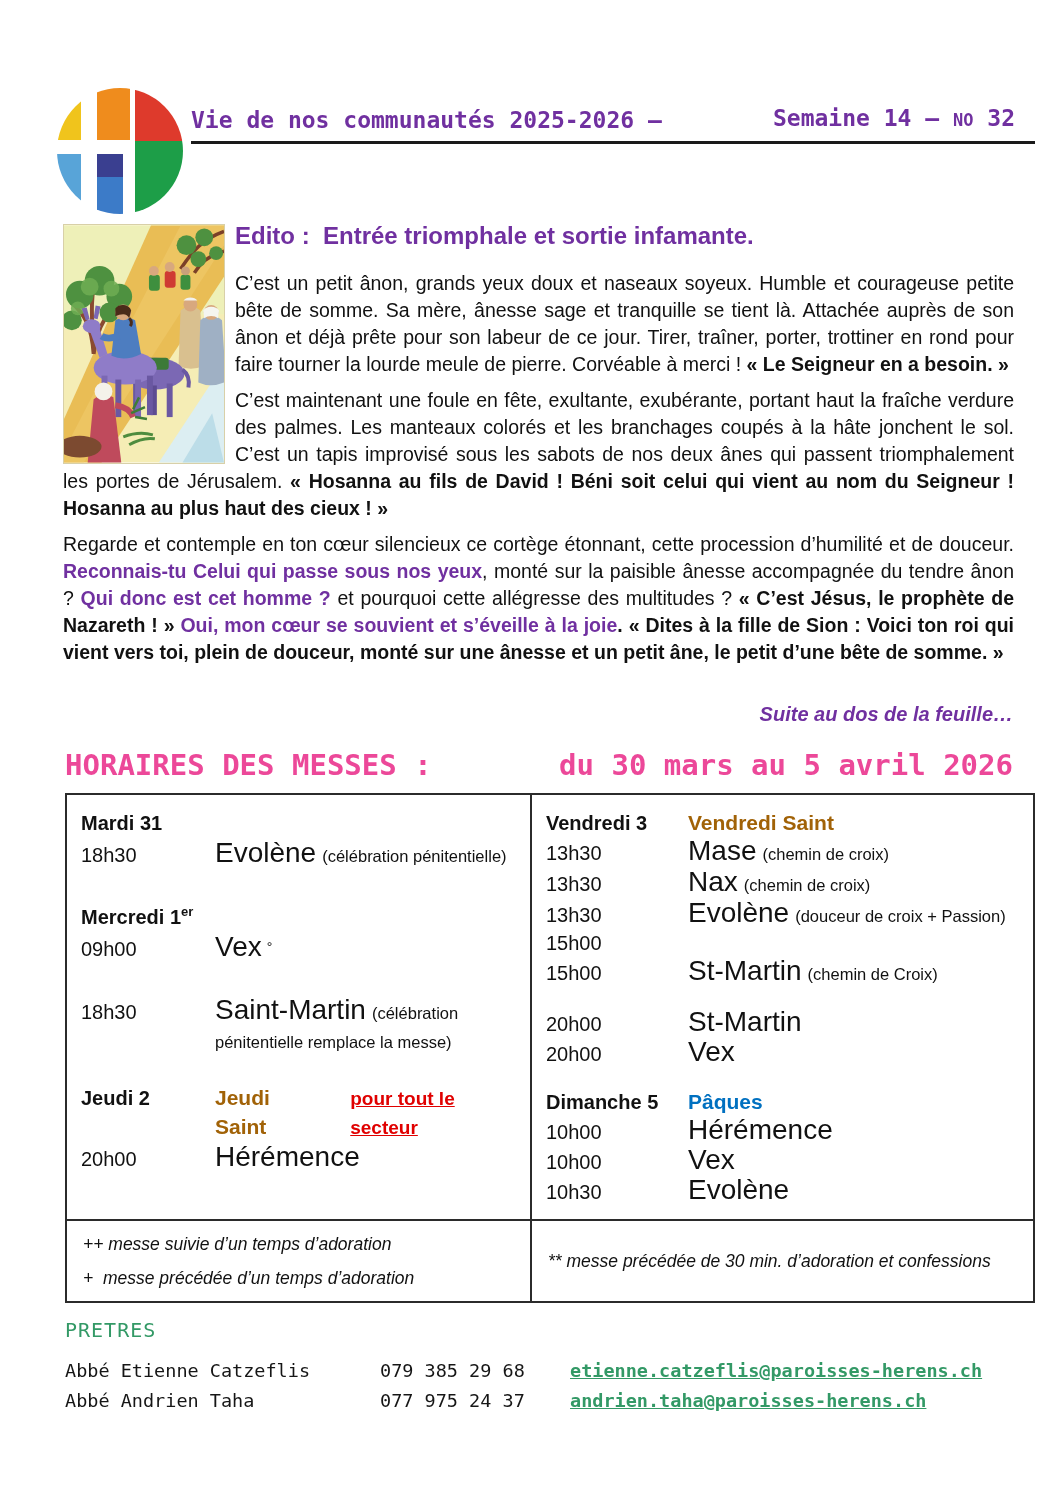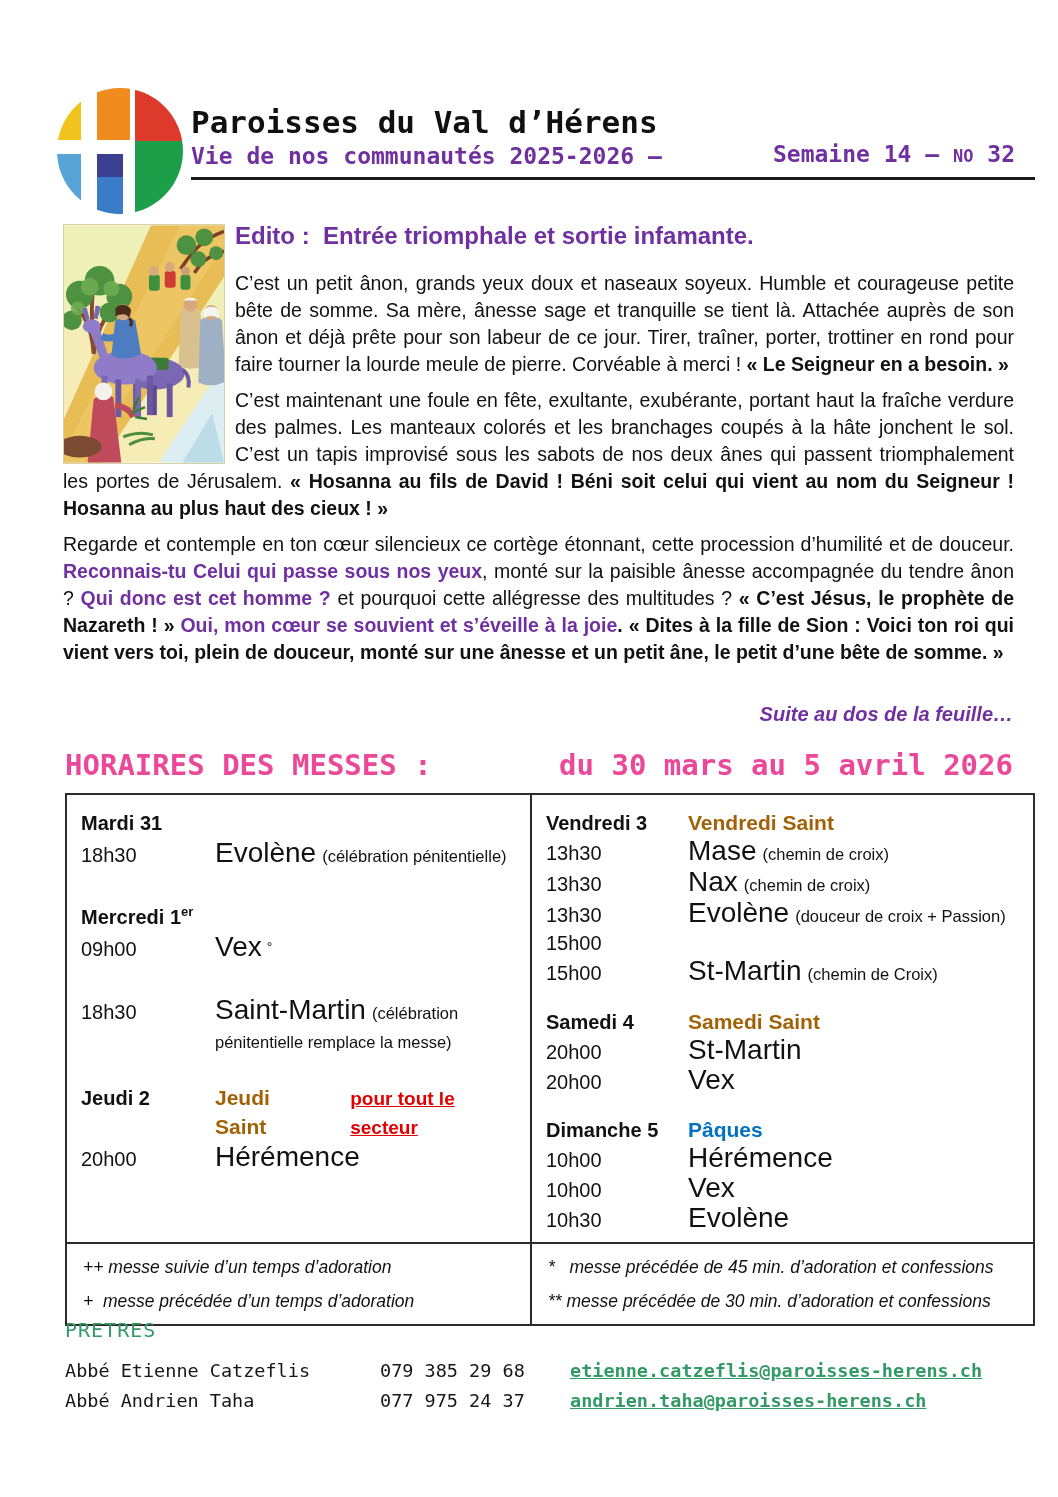--- a/index.html
+++ b/index.html
@@ -90,21 +90,20 @@
           <rect x="40" y="0" width="33" height="52" fill="#ef8c1d"></rect>
           <rect x="78" y="0" width="48" height="53" fill="#de3a2c"></rect>
           <rect x="78" y="53" width="48" height="73" fill="#1d9e48"></rect>
           <rect x="0" y="66" width="24" height="60" fill="#58a4d8"></rect>
           <rect x="40" y="66" width="26" height="23" fill="#3a3f90"></rect>
           <rect x="40" y="89" width="26" height="37" fill="#3c7bc8"></rect>
         </g>
       </svg>
     </div>
     <div class="titles">
-      <div class="title">Paroisses du Val d’Hérens</div>
       <div class="subtitle">
         <span>Vie de nos communautés 2025-2026 –</span>
         <span class="sub-right"><span>Semaine 14 – </span><span class="sub-no">NO</span><span> 32</span></span>
       </div>
     </div>
   </div>
 
   <div class="edito">
     <svg class="illu" viewBox="0 0 162 240">
       <rect width="162" height="240" fill="#f5edb5"></rect>
@@ -254,24 +253,20 @@
       </div>
       <div class="srow">
         <span class="t">15h00</span>
       </div>
       <div class="srow">
         <span class="t">15h00</span>
         <span class="plwrap"><span class="pl">St-Martin</span><span class="nt">(chemin de Croix)</span></span>
       </div>
       <div class="sp-sm"></div>
       <div class="srow">
-        <span class="t d">Samedi 4</span>
-        <span class="lo">Samedi Saint</span>
-      </div>
-      <div class="srow">
         <span class="t">20h00</span>
         <span class="pl">St-Martin</span>
       </div>
       <div class="srow">
         <span class="t">20h00</span>
         <span class="pl">Vex</span>
       </div>
       <div class="sp-sm"></div>
       <div class="srow">
         <span class="t d">Dimanche 5</span>
@@ -289,21 +284,20 @@
         <span class="t">10h30</span>
         <span class="pl">Evolène</span>
       </div>
     </div>
 
     <div class="fcell c-l">
       <div>++ messe suivie d’un temps d’adoration</div>
       <div>+  messe précédée d’un temps d’adoration</div>
     </div>
     <div class="fcell">
-      <div>*   messe précédée de 45 min. d’adoration et confessions</div>
       <div>** messe précédée de 30 min. d’adoration et confessions</div>
     </div>
   </div>
 
   <div class="priests">
     <div class="p-h">PRETRES</div>
     <div class="p-row">
       <span>Abbé Etienne Catzeflis</span>
       <span>079 385 29 68</span>
       <a class="p-email">etienne.catzeflis@paroisses-herens.ch</a>

